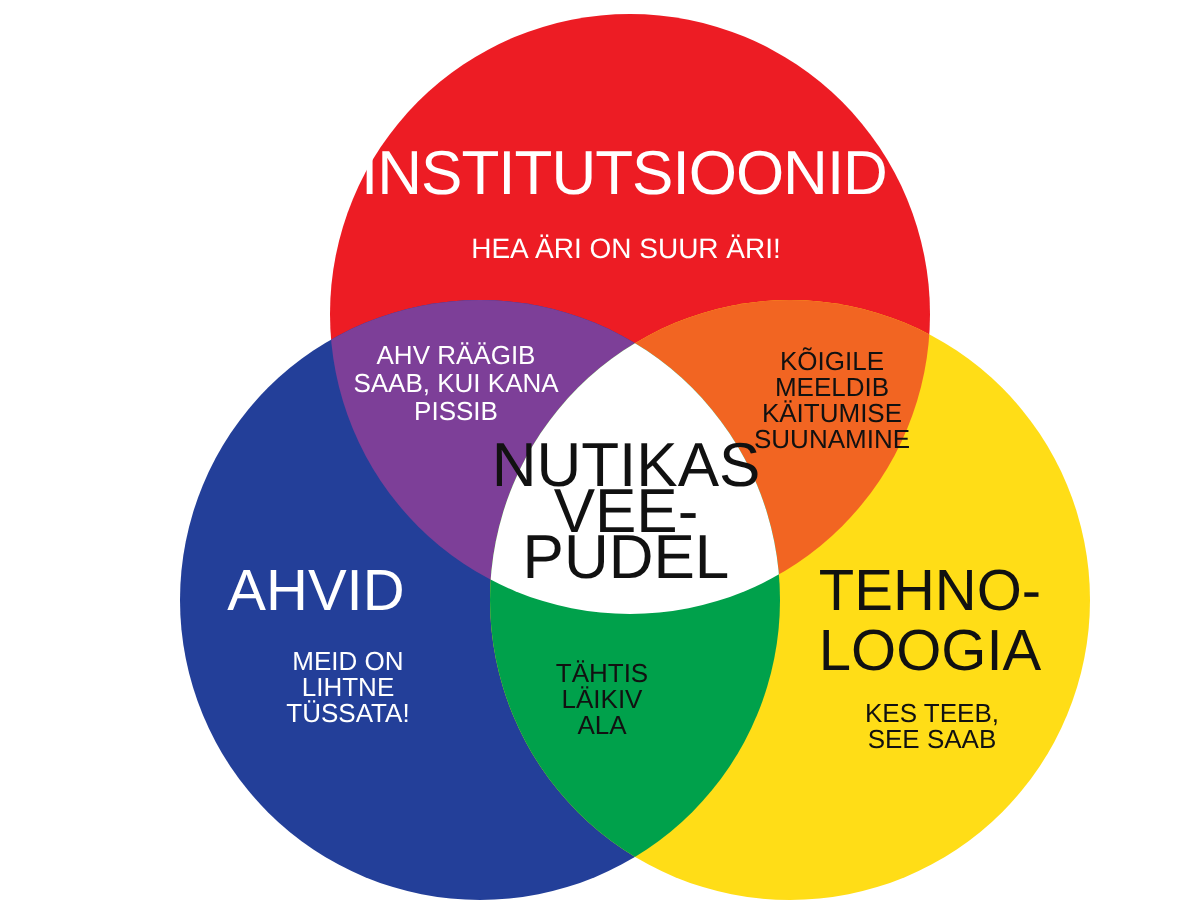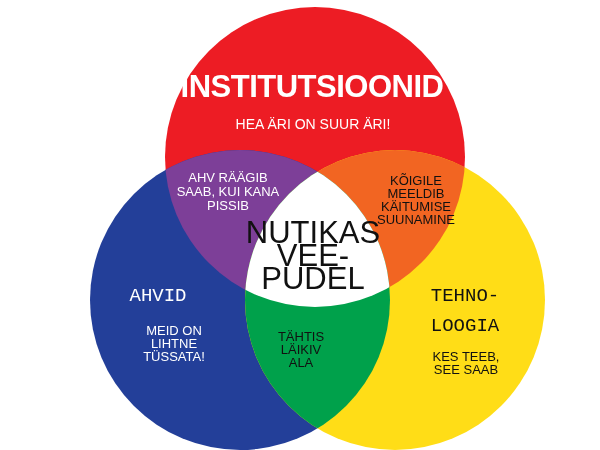--- a/index.html
+++ b/index.html
@@ -1,20 +1,20 @@
 <!DOCTYPE html>
 <html><head>
 <meta charset="utf-8">
 <style>
   html, body { margin: 0; padding: 0; background: #ffffff; }
   body { width: 600px; height: 450px; overflow: hidden; position: relative; font-family: "Liberation Sans", sans-serif; }
   svg { position: absolute; left: 0; top: 0; }
   .lbl { position: absolute; text-align: center; white-space: pre-line; transform: translate(-50%, 0); }
   .title-xl { font-size: 31px; line-height: 32px; letter-spacing: -0.5px; }
-  .title-lg { font-size: 19px; line-height: 30px; font-family: Liberation Mono, monospace; }
+  .title-lg { font-size: 29px; line-height: 30px; }
   .title-center { font-size: 31px; line-height: 23px; }
   .sub { font-size: 13px; line-height: 13px; }
   .white { color: #ffffff; }
   .black { color: #111111; }
 </style>
 </head>
 <body>
 
 <svg width="600" height="450" viewBox="0 0 600 450">
   <defs>
@@ -43,21 +43,21 @@
     <circle cx="395" cy="300" r="150" fill="#00A14B"></circle>
   </g>
 
   <g clip-path="url(#clipRed)">
     <g clip-path="url(#clipBlue)">
       <circle cx="395" cy="300" r="150" fill="#FFFFFF"></circle>
     </g>
   </g>
 </svg>
 
-<div class="lbl title-xl white" style="left:312px; top:71px;font-weight:bold;">INSTITUTSIOONID</div>
+<div class="lbl title-xl white" style="left:312px; top:71px;">INSTITUTSIOONID</div>
 <div class="lbl sub white" style="left:313px; top:118px; font-size:14px;">HEA ÄRI ON SUUR ÄRI!</div>
 
 <div class="lbl title-lg white" style="left:158px; top:281px;">AHVID</div>
 <div class="lbl sub white" style="left:174px; top:324px;">MEID ON
 LIHTNE
 TÜSSATA!</div>
 
 <div class="lbl title-lg black" style="left:465px; top:281px;text-align:right;">TEHNO-
 LOOGIA</div>
 <div class="lbl sub black" style="left:466px; top:350px;">KES TEEB,

